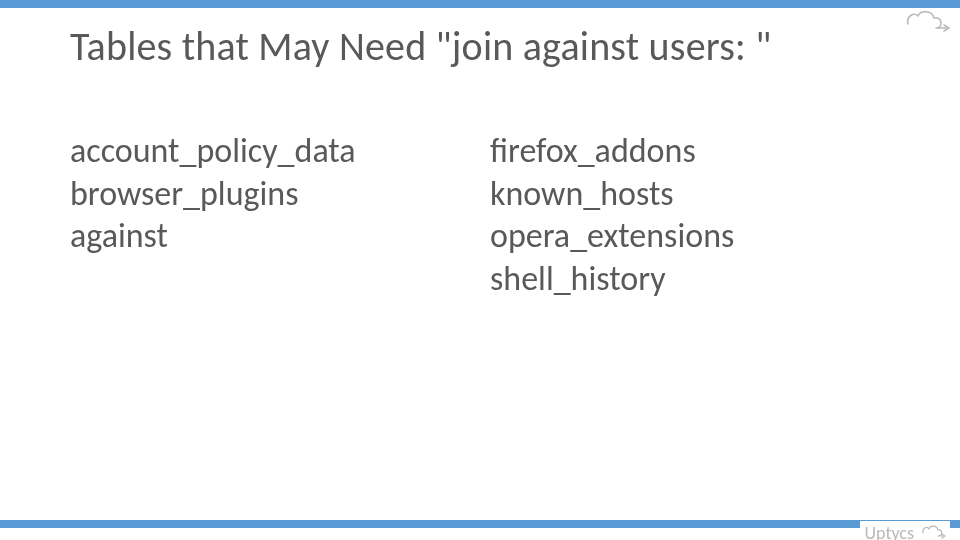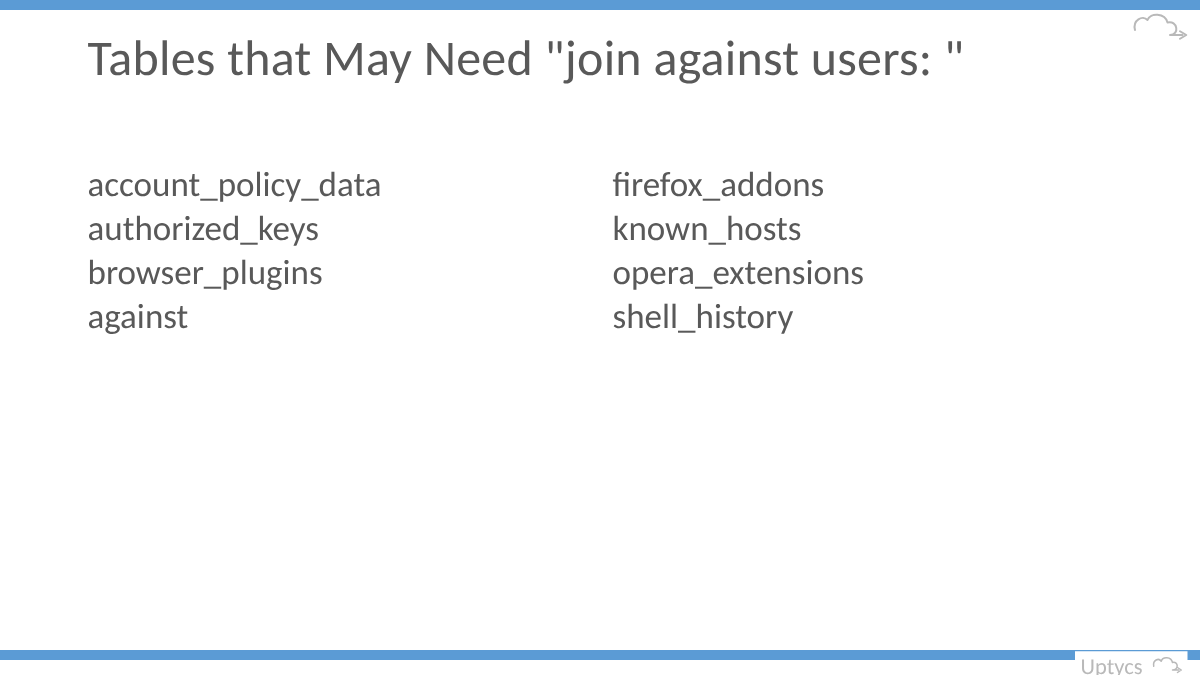--- a/index.html
+++ b/index.html
@@ -39,21 +39,21 @@
     position: absolute;
     top: 130px;
     left: 70px;
     right: 70px;
     display: flex;
   }
   .col {
     flex: 1;
     display: flex;
     flex-direction: column;
-    font-size: 28px;
+    font-size: 34px;
     color: #595959;
     line-height: 1.25;
   }
   .col.right { margin-left: 20px; }
   .item { white-space: nowrap; }
   .bottombar {
     position: absolute;
     bottom: 12px;
     left: 0;
     width: 100%;
@@ -86,21 +86,20 @@
       <path d="M10 20 C8 12 16 8 20 12 C22 6 34 6 36 14 C44 12 46 24 38 24 L48 24" fill="none" stroke="#b9b9b9" stroke-width="1.6" stroke-linecap="round" stroke-linejoin="round"></path>
       <path d="M46 21 L51 24 L46 27" fill="none" stroke="#b9b9b9" stroke-width="1.6" stroke-linecap="round" stroke-linejoin="round"></path>
     </svg>
   </div>
 
   <h1 class="title">Tables that May Need "join against users: "</h1>
 
   <div class="columns">
     <div class="col left">
       <span class="item">account_policy_data</span>
-      <span class="item">authorized_keys</span>
       <span class="item">browser_plugins</span>
       <span class="item">against</span>
     </div>
     <div class="col right">
       <span class="item">firefox_addons</span>
       <span class="item">known_hosts</span>
       <span class="item">opera_extensions</span>
       <span class="item">shell_history</span>
     </div>
   </div>

